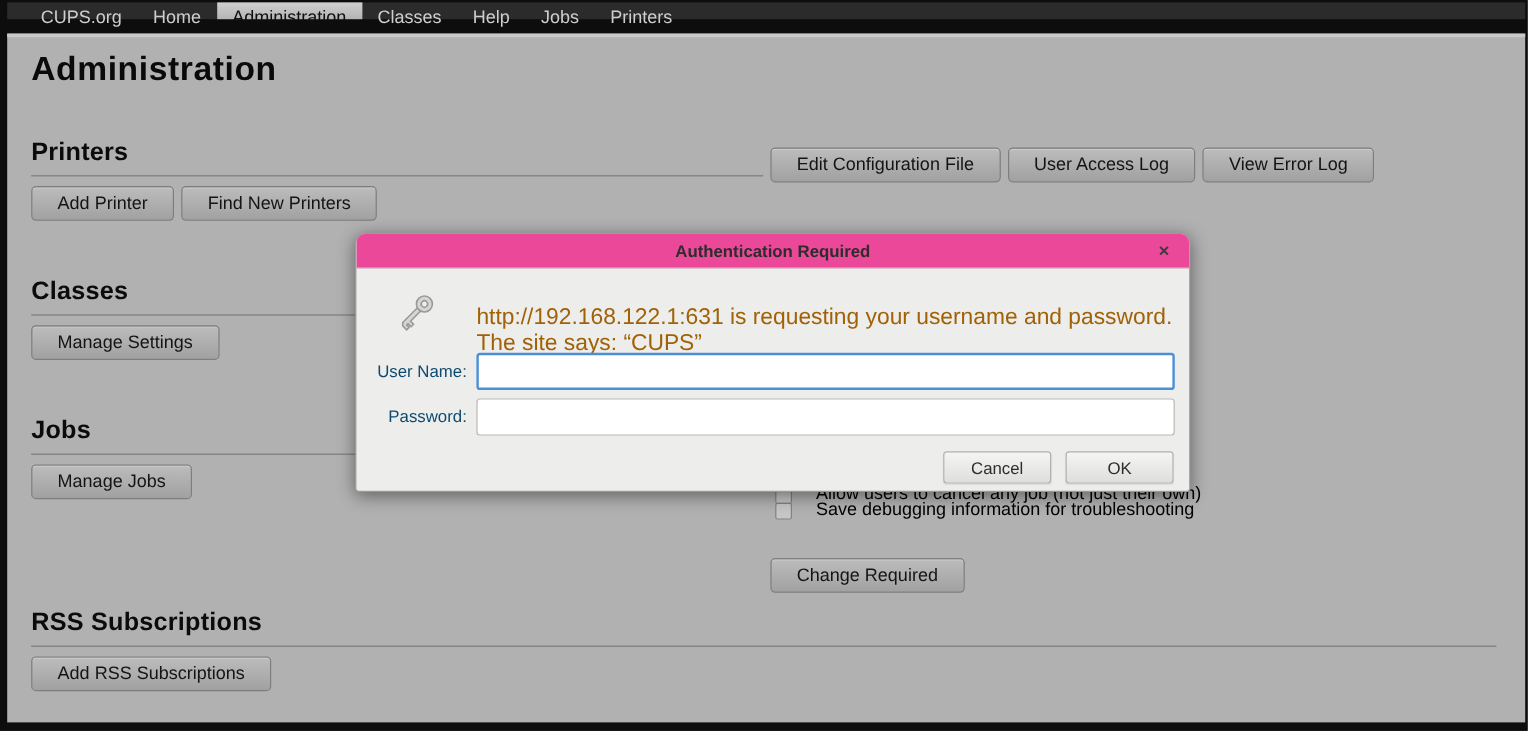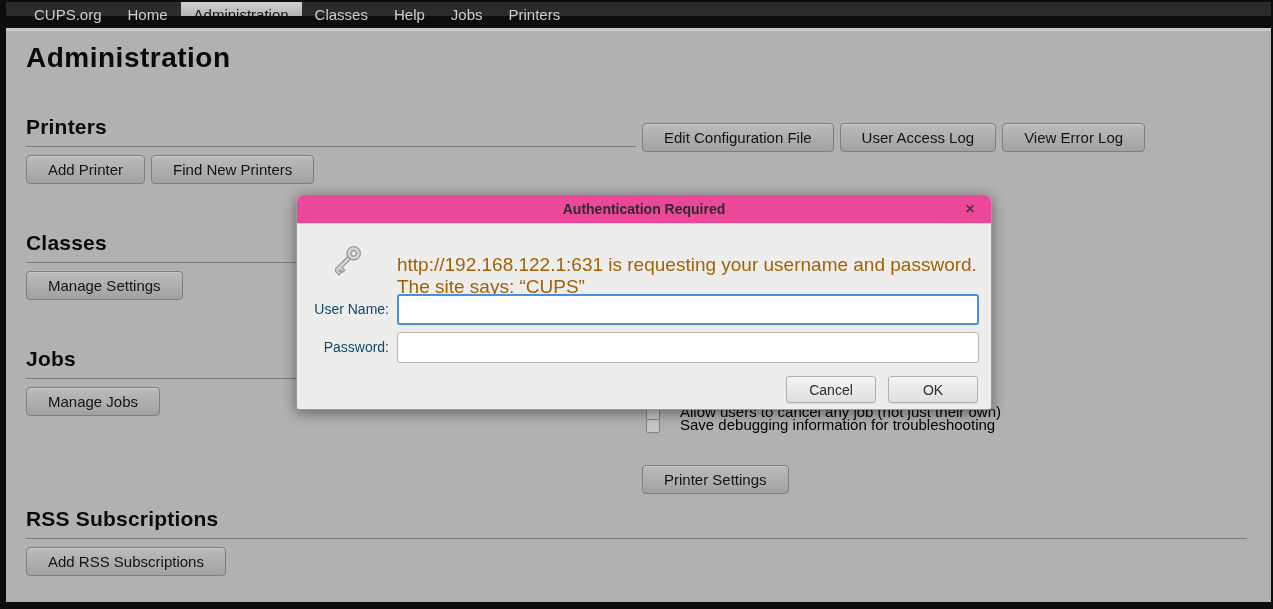--- a/index.html
+++ b/index.html
@@ -99,21 +99,21 @@
 
     <div class="srv-setting" id="srv-setting-0">
       <span class="checkbox"></span>
       <span>Allow users to cancel any job (not just their own)</span>
     </div>
     <div class="srv-setting" id="srv-setting-1">
       <span class="checkbox"></span>
       <span>Save debugging information for troubleshooting</span>
     </div>
     <div id="change-settings-wrap">
-      <button class="gbtn">Printer Settings</button>
+      <button class="gbtn">Change Required</button>
     </div>
 
     <section class="sec" id="sec-classes">
       <h2 class="sec-h">Classes</h2>
       <div class="btn-row">
         <button class="gbtn">Manage Settings</button>
       </div>
     </section>
 
     <section class="sec" id="sec-jobs">

